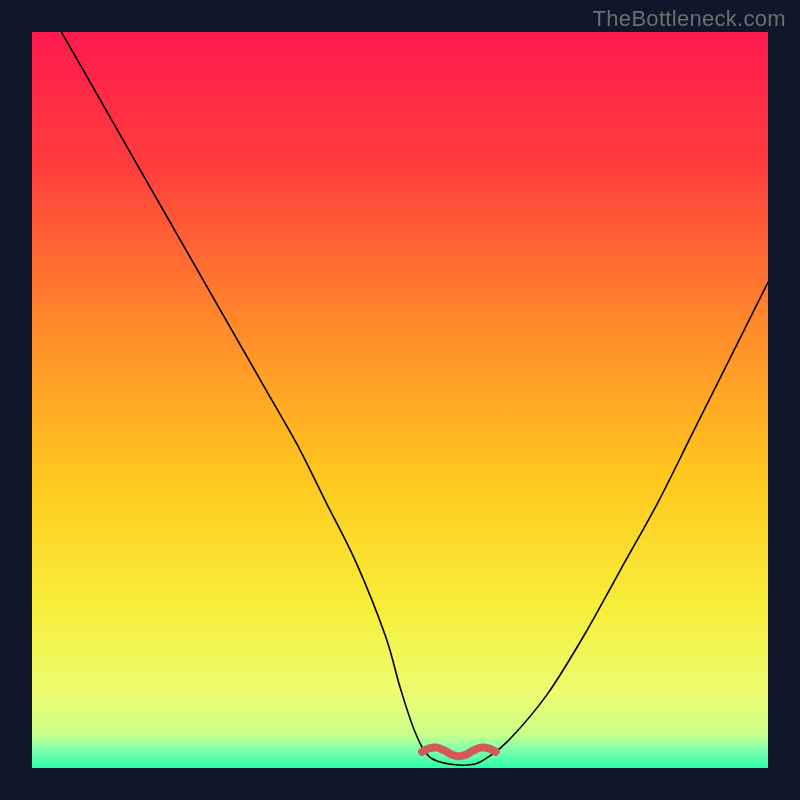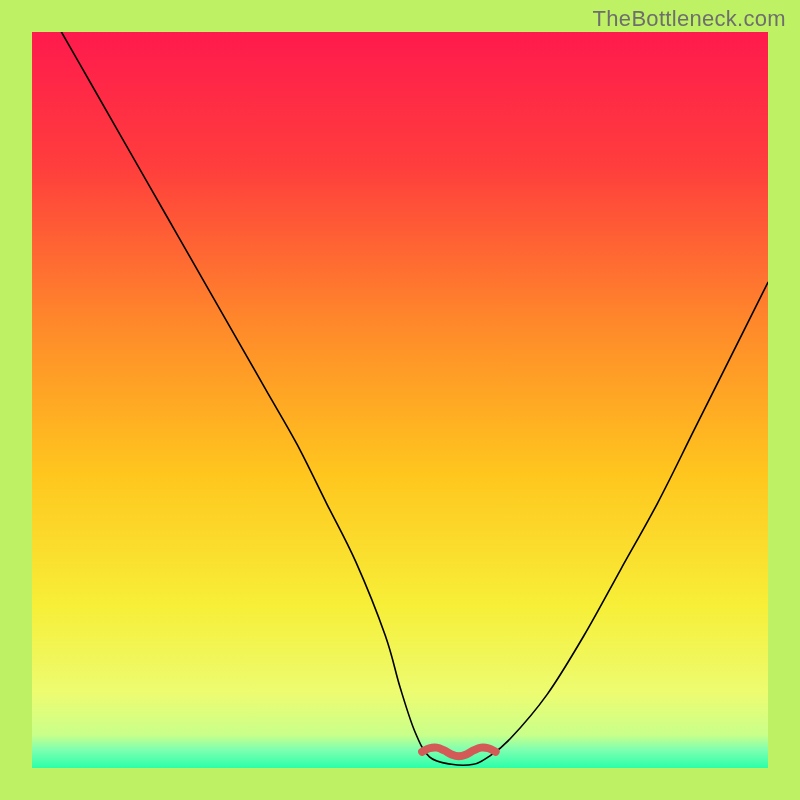--- a/index.html
+++ b/index.html
@@ -8,21 +8,21 @@
     width: 800px;
     height: 800px;
     background: #000;
     overflow: hidden;
     font-family: Arial, Helvetica, sans-serif;
   }
   .frame {
     position: relative;
     width: 800px;
     height: 800px;
-    background: #bef264;
+    background: #0f172a;
     text-align: center;
   }
   .plot-area {
     position: absolute;
     left: 32px;
     top: 32px;
     width: 736px;
     height: 736px;
   }
   .watermark {

